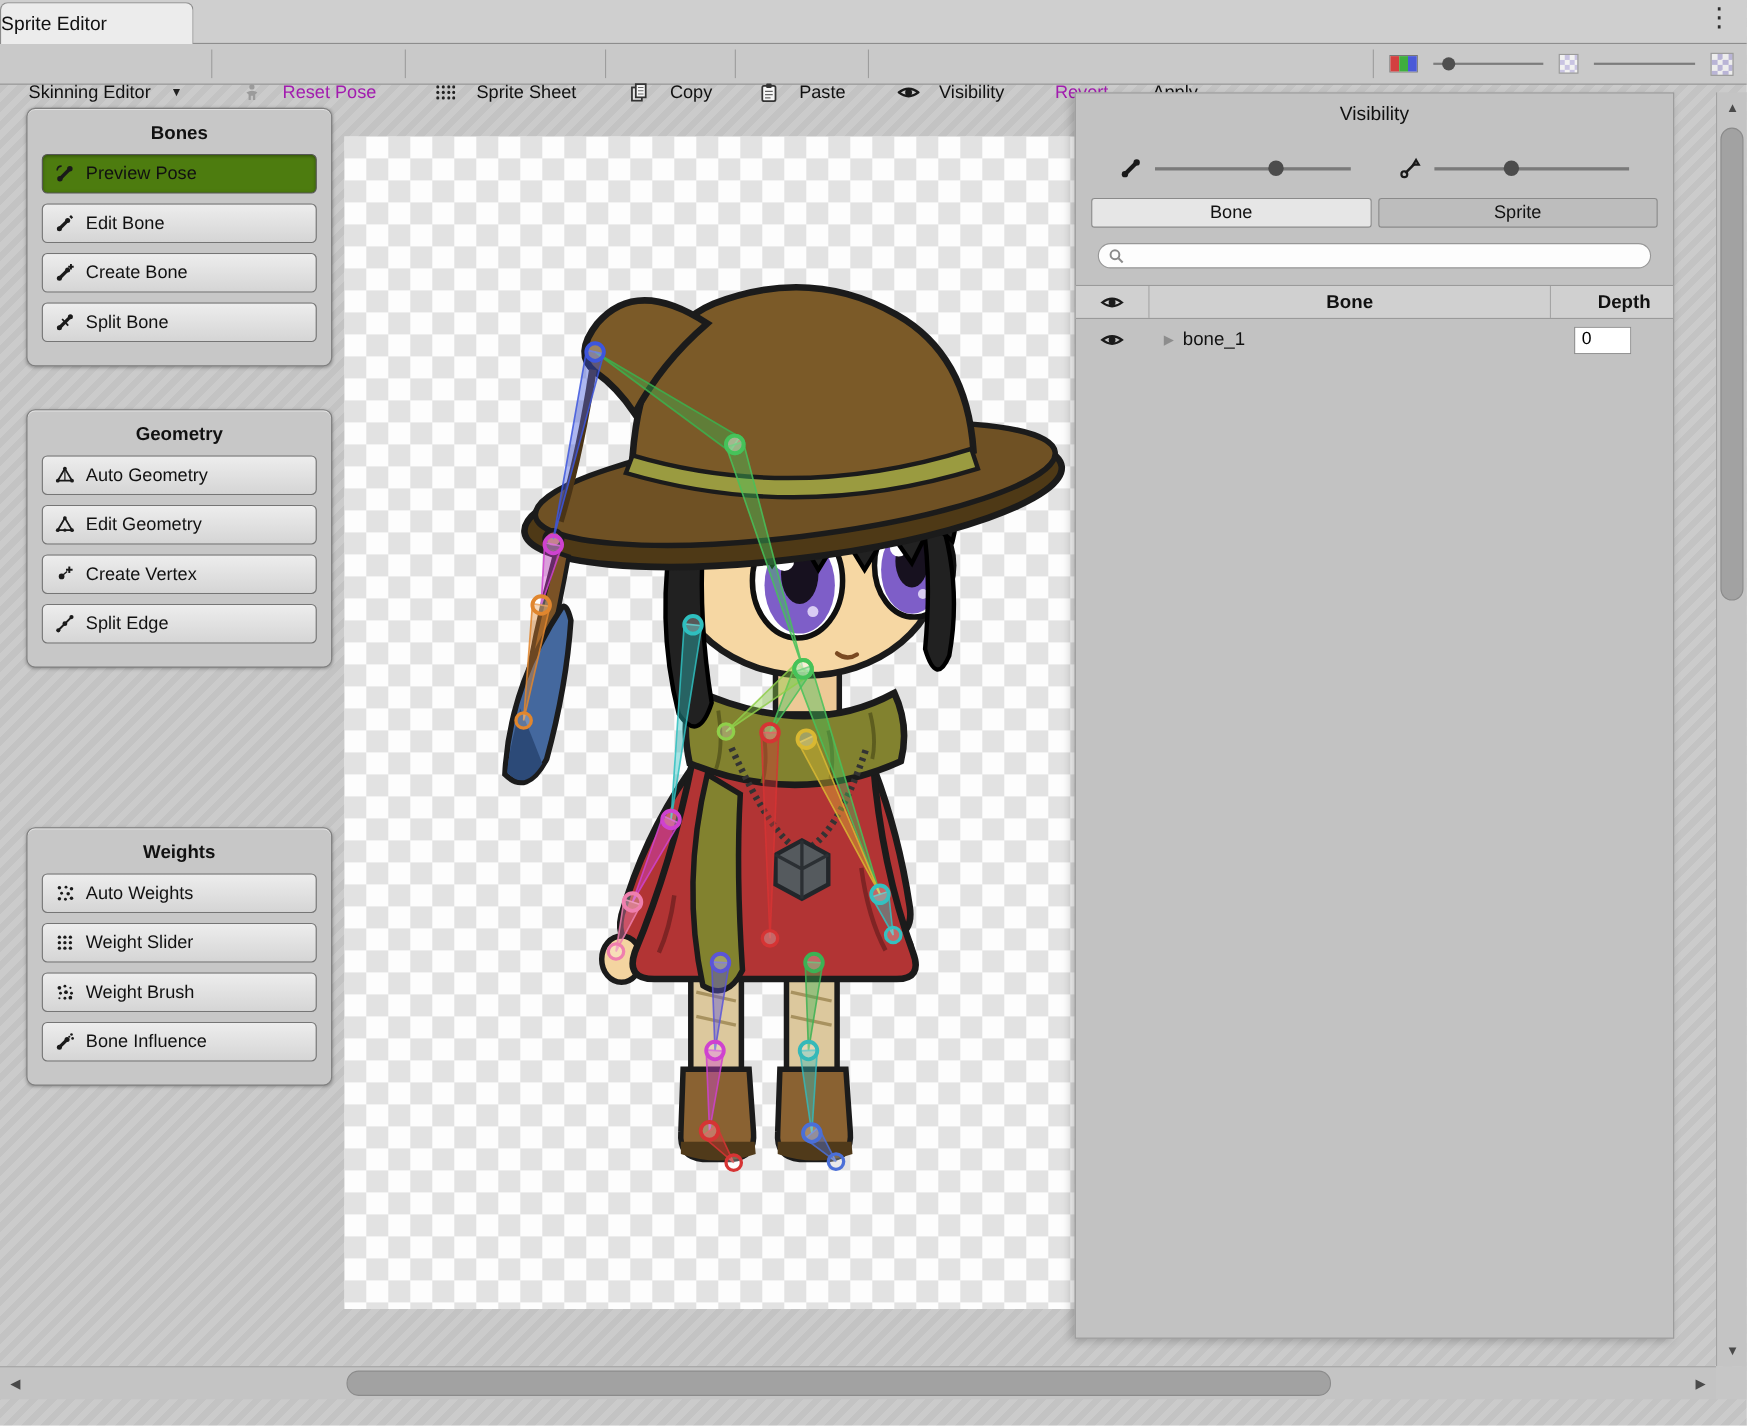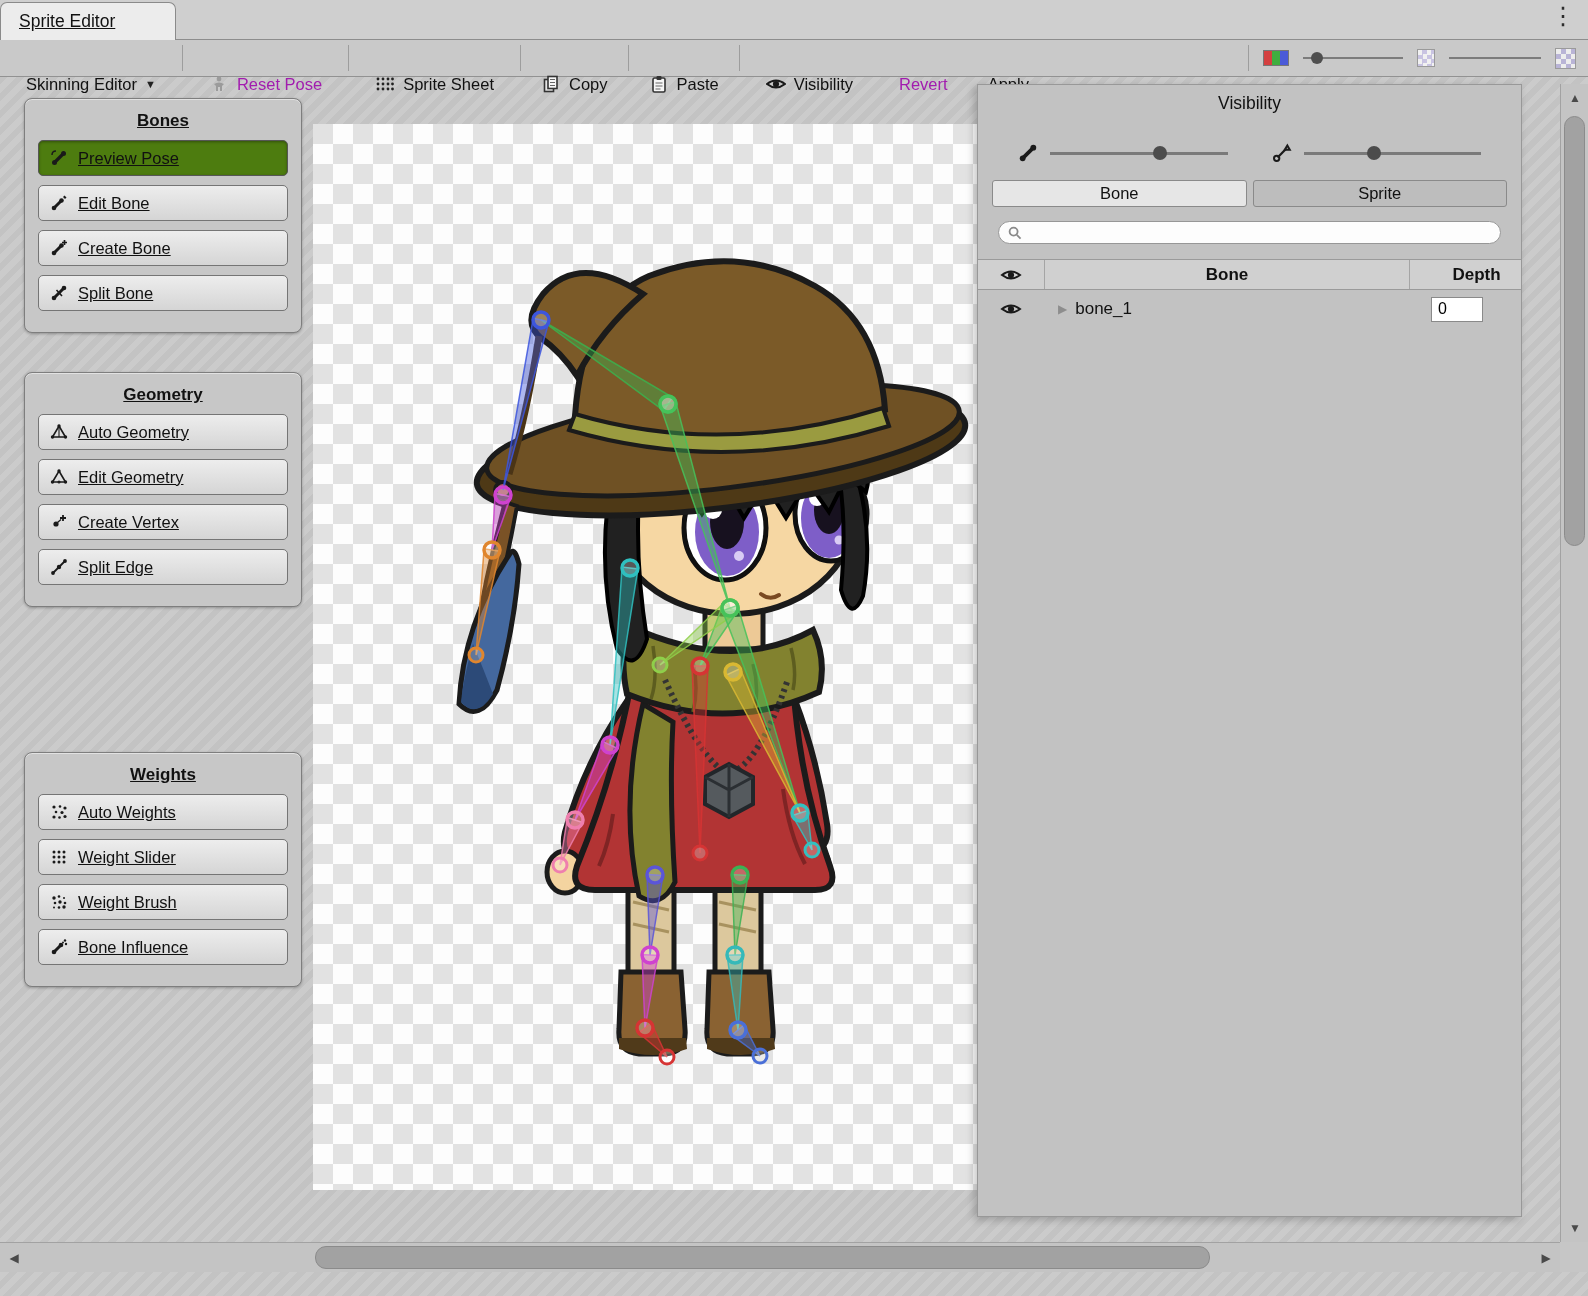--- a/index.html
+++ b/index.html
@@ -10,29 +10,29 @@
     background: repeating-linear-gradient(135deg,#cbcbcb 0 6px,#c3c3c3 6px 12px);
     position:relative;
   }
 
   
   .tabbar { position:absolute; top:0; left:0; width:1588px; height:40px;
             background:#cfcfcf; border-bottom:1px solid #8d8d8d; }
   .wintab { position:absolute; left:0; top:2px; width:176px; height:38px;
             background:#ececec; border:1px solid #8a8a8a; border-bottom:none;
             border-radius:7px 7px 0 0; display:flex; align-items:center;
-            padding-left:18px; font-size:17.5px;text-decoration:underline; }
+            font-size:17.5px; }
   .kebab { position:absolute; right:12px; top:2px; font-size:24px; color:#2c2c2c;
            width:26px; text-align:center; cursor:default; }
 
   
   .toolbar { position:absolute; top:40px; left:0; width:1588px; height:37px;
              background:#c9c9c9; border-bottom:1px solid #929292;
              display:flex; align-items:stretch; font-size:16.5px; }
-  .tbtn { display:flex; align-items:center; gap:8px; padding:0 20px; white-space:nowrap;margin-top:44px; }
+  .tbtn { display:flex; align-items:center; gap:18px; padding:0 20px; white-space:nowrap;margin-top:44px; }
   .tbtn.wide { padding:0 26px; }
   .tbtn.disabled { color:#a21caf; }
   .tbtn.active { background:#e9e9e9; }
   .tsep { width:1px; background:#9d9d9d; margin:5px 0; }
   .dd-arrow { font-size:11px; color:#222; }
   .tb-right { margin-left:auto; display:flex; align-items:center; gap:14px; padding-right:12px; }
   .rgb-icon { width:26px; height:16px; border:1px solid #777; background:#fff;
               display:flex; }
   .rgb-icon i { flex:1; }
   .rgb-icon i:nth-child(1){ background:#d44040; }
@@ -46,21 +46,21 @@
      background: conic-gradient(#c9c4e2 90deg,#f1f1f1 90deg 180deg,#c9c4e2 180deg 270deg,#f1f1f1 270deg);
      background-size:9px 9px; }
   .checker-lg { width:21px; height:21px; border:1px solid #9a9a9a;
      background: conic-gradient(#b9b4d6 90deg,#ededed 90deg 180deg,#b9b4d6 180deg 270deg,#ededed 270deg);
      background-size:10px 10px; }
 
   
   .panel { position:absolute; left:24px; width:278px; background:#c7c7c7;
            border:1px solid #7e7e7e; border-radius:8px;
            box-shadow: inset 0 1px 0 #e2e2e2, 0 1px 3px rgba(0,0,0,.28);
-           padding:8px 13px 12px;text-decoration:underline; }
+           padding:8px 13px 12px; }
   #panel-bones { top:98px; }
   #panel-geometry { top:372px; }
   #panel-weights { top:720px;margin-top:32px; }
   .panel h3 { text-align:center; font-size:17px; font-weight:600; margin:4px 0 8px; }
   .pbtn { height:36px; display:flex; align-items:center; gap:9px;
           background:linear-gradient(#ededed,#d5d5d5); border:1px solid #757575;
           border-radius:5px; margin:9px 0; padding:0 10px; font-size:16.5px; }
   .pbtn.active { background:#4d7c0f; border-color:#565656;
                  box-shadow: inset 0 1px 3px rgba(0,0,0,.35); }
   .ic { width:20px; height:18px; display:inline-flex; align-items:center; justify-content:center; }

